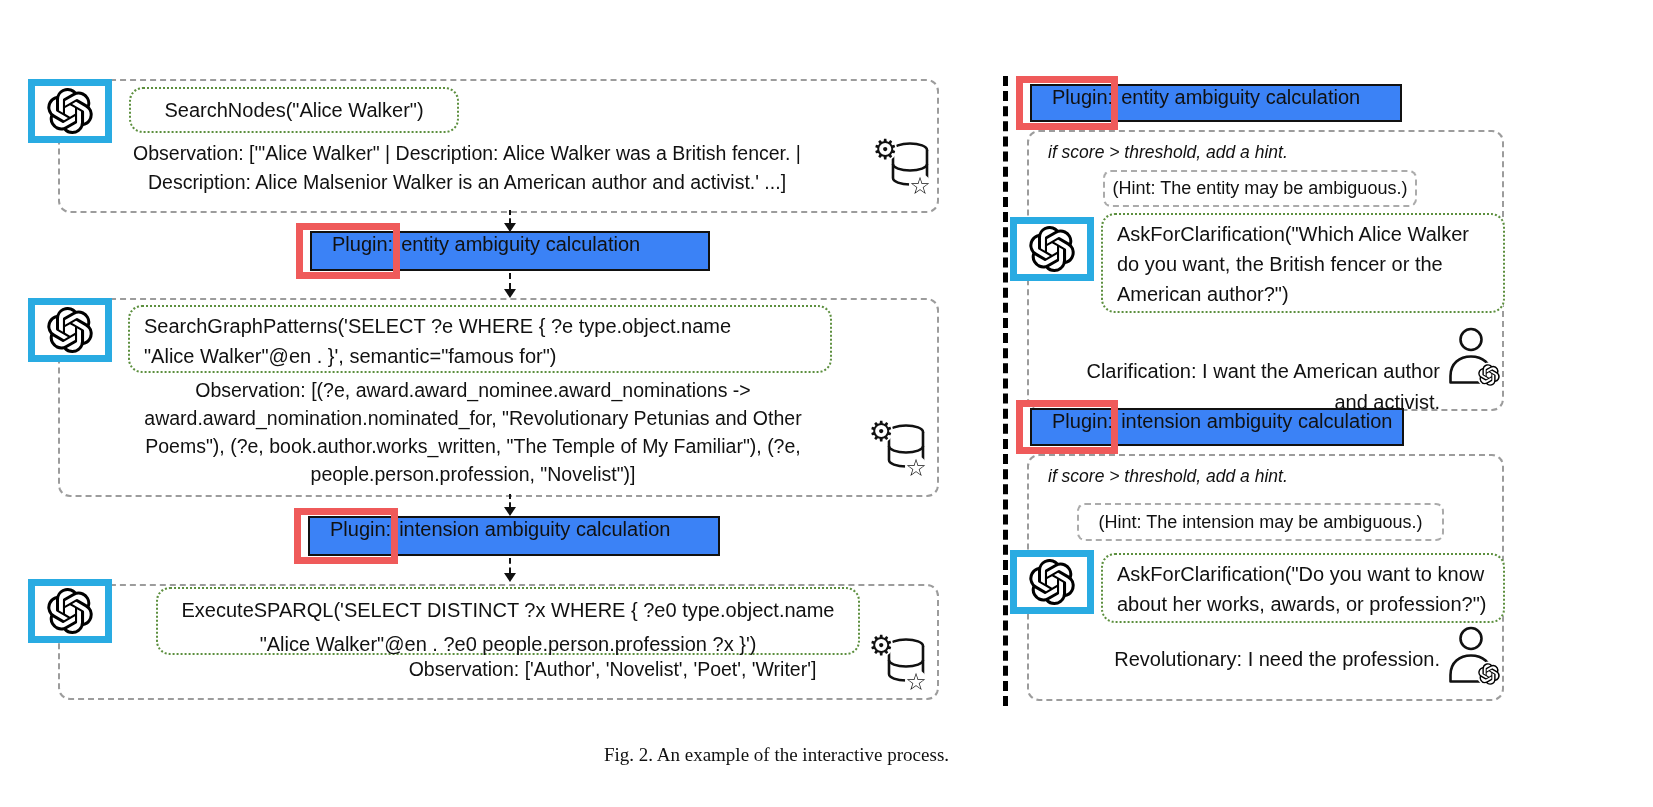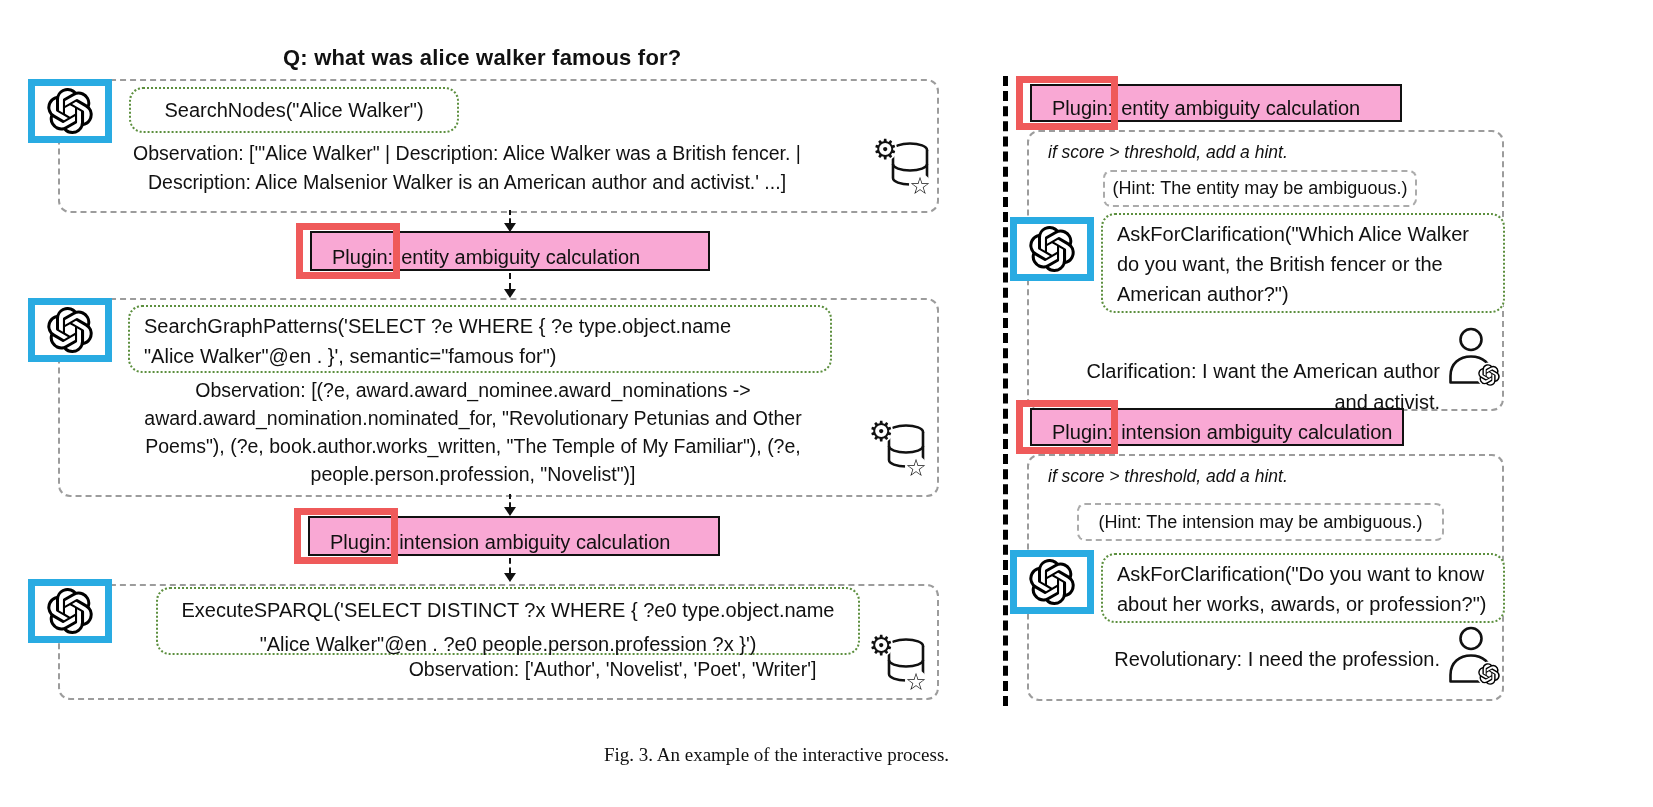--- a/index.html
+++ b/index.html
@@ -5,21 +5,21 @@
   html,body{margin:0;padding:0;background:#fff;}
   .fig{position:relative;width:1653px;height:807px;background:#fff;
        font-family:"Liberation Sans",sans-serif;color:#111;overflow:hidden;}
   .abs{position:absolute;}
   .title{font-weight:bold;font-size:22px;letter-spacing:.2px;}
   .dashed-box{border:2px dashed #9c9c9c;border-radius:12px;background:transparent;}
   .call-box{border:2px dotted #5c8f3e;border-radius:14px;font-size:20px;
             white-space:pre-line;background:#fff;box-sizing:border-box;}
   .call-center{text-align:center;}
   .obs{font-size:19.5px;line-height:29px;white-space:pre-line;text-align:center;}
-  .plugin-box{border:2px solid #111;background:#f9a8d4;display:flex;align-items:flex-end;
+  .plugin-box{border:2px solid #111;background:#3b82f6;display:flex;align-items:flex-start;
               font-size:20px;box-sizing:border-box;z-index:3;}
   .plugin-box .pfx{margin-left:20px;}
   .plugin-box .lbl{margin-left:8px;}
   .red-frame{border:7px solid #ef5a5a;background:transparent;z-index:6;box-sizing:border-box;}
   .llm-box{border:7px solid #29abe2;background:#fff;display:flex;align-items:center;
            justify-content:center;z-index:5;box-sizing:border-box;}
   .flow-arrow{width:0;border-left:2px dashed #111;}
   .flow-arrow::after{content:"";position:absolute;bottom:-9px;left:-7px;width:0;height:0;
                      border-left:6px solid transparent;border-right:6px solid transparent;
                      border-top:9px solid #111;}
@@ -35,21 +35,20 @@
 <body>
 
 <svg width="0" height="0" style="position:absolute">
   <defs>
     <path id="oai-path" d="M22.2819 9.8211a5.9847 5.9847 0 0 0-.5157-4.9108 6.0462 6.0462 0 0 0-6.5098-2.9A6.0651 6.0651 0 0 0 4.9807 4.1818a5.9847 5.9847 0 0 0-3.9977 2.9 6.0462 6.0462 0 0 0 .7427 7.0966 5.98 5.98 0 0 0 .511 4.9107 6.051 6.051 0 0 0 6.5146 2.9001A5.9847 5.9847 0 0 0 13.2599 24a6.0557 6.0557 0 0 0 5.7718-4.2058 5.9894 5.9894 0 0 0 3.9977-2.9001 6.0557 6.0557 0 0 0-.7475-7.0729zm-9.022 12.6081a4.4755 4.4755 0 0 1-2.8764-1.0408l.1419-.0804 4.7783-2.7582a.7948.7948 0 0 0 .3927-.6813v-6.7369l2.02 1.1686a.071.071 0 0 1 .038.0615v5.5826a4.504 4.504 0 0 1-4.4945 4.4849zm-9.6607-4.1254a4.4708 4.4708 0 0 1-.5346-3.0137l.142.0852 4.783 2.7582a.7712.7712 0 0 0 .7806 0l5.8428-3.3685v2.3324a.0804.0804 0 0 1-.0332.0615L9.74 19.9502a4.4992 4.4992 0 0 1-6.1408-1.6464zM2.3408 7.8956a4.485 4.485 0 0 1 2.3655-1.9728V11.6a.7664.7664 0 0 0 .3879.6765l5.8144 3.3543-2.0201 1.1685a.0757.0757 0 0 1-.071 0l-4.8303-2.7865A4.504 4.504 0 0 1 2.3408 7.8956zm16.5963 3.8558L13.1038 8.364 15.1192 7.2a.0757.0757 0 0 1 .071 0l4.8303 2.7913a4.4944 4.4944 0 0 1-.6765 8.1042v-5.6772a.79.79 0 0 0-.407-.667zm2.0107-3.0231l-.142-.0852-4.7735-2.7818a.7759.7759 0 0 0-.7854 0L9.409 9.2297V6.8974a.0662.0662 0 0 1 .0284-.0615l4.8303-2.7866a4.4992 4.4992 0 0 1 6.6802 4.66zM8.3065 12.863l-2.02-1.1638a.0804.0804 0 0 1-.038-.0567V6.0742a4.4992 4.4992 0 0 1 7.3757-3.4537l-.142.0805L8.704 5.459a.7948.7948 0 0 0-.3927.6813zm1.0976-2.3654l2.602-1.4998 2.6069 1.4998v2.9994l-2.5974 1.4997-2.6067-1.4997z"></path>
   </defs>
 </svg>
 
 <div class="fig">
 
-  <div class="abs title" style="left:283px;top:45px;">Q: what was alice walker famous for?</div>
 
   <div>
 
     <div class="abs dashed-box" style="left:58px;top:79px;width:877px;height:130px;"></div>
     <div class="abs llm-box" style="left:28px;top:79px;width:84px;height:64px;">
       <svg width="46" height="46" viewBox="0 0 24 24">
           <use href="#oai-path"></use>
         </svg>
     </div>
     <div class="abs call-box call-center" style="left:129px;top:87px;width:330px;height:46px;line-height:42px;">SearchNodes("Alice Walker")</div>
@@ -189,15 +188,15 @@
         <circle cx="25" cy="13.5" r="10.5" fill="#fff" stroke="#111" stroke-width="2.6"></circle>
         <path d="M4.5 56.5 L4.5 50 C4.5 37.5 13.5 30.5 25 30.5 C36.5 30.5 45.5 37.5 45.5 50 L45.5 56.5 Z" fill="#fff" stroke="#111" stroke-width="2.6" stroke-linejoin="round"></path>
         <circle cx="43" cy="49" r="12.5" fill="#fff"></circle>
         <g transform="translate(32.2,38.2) scale(0.9)">
             <use href="#oai-path"></use>
           </g>
       </svg>
     </div>
   </div>
 
-  <div class="abs caption" style="left:100px;top:744px;width:1353px;">Fig. 3.  An example of the interactive process.</div>
+  <div class="abs caption" style="left:100px;top:744px;width:1353px;">Fig. 2.  An example of the interactive process.</div>
 
 </div>
 
 </body></html>

